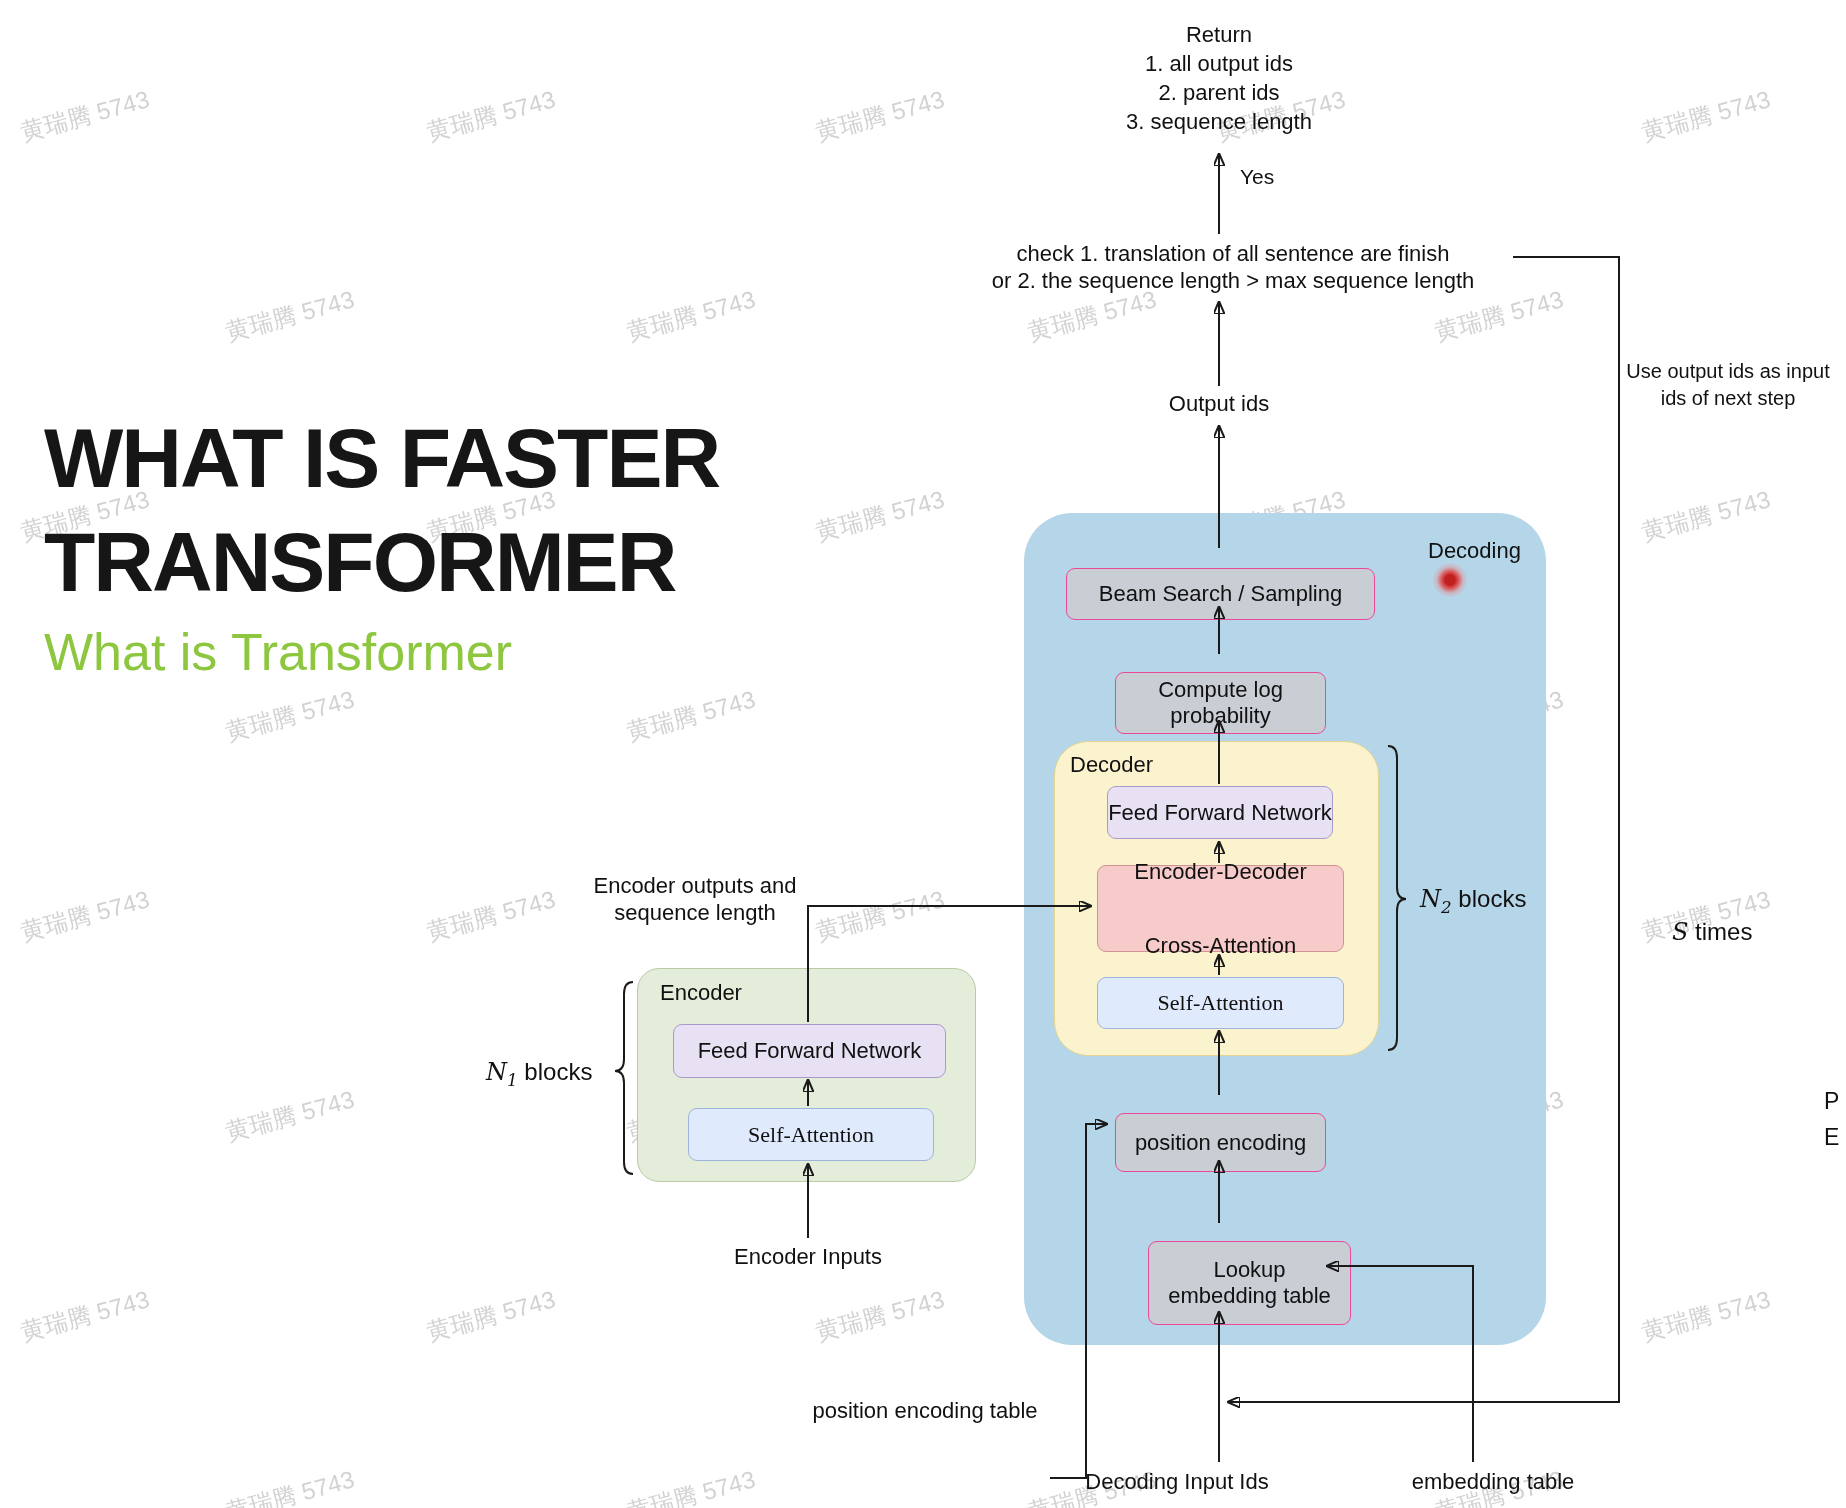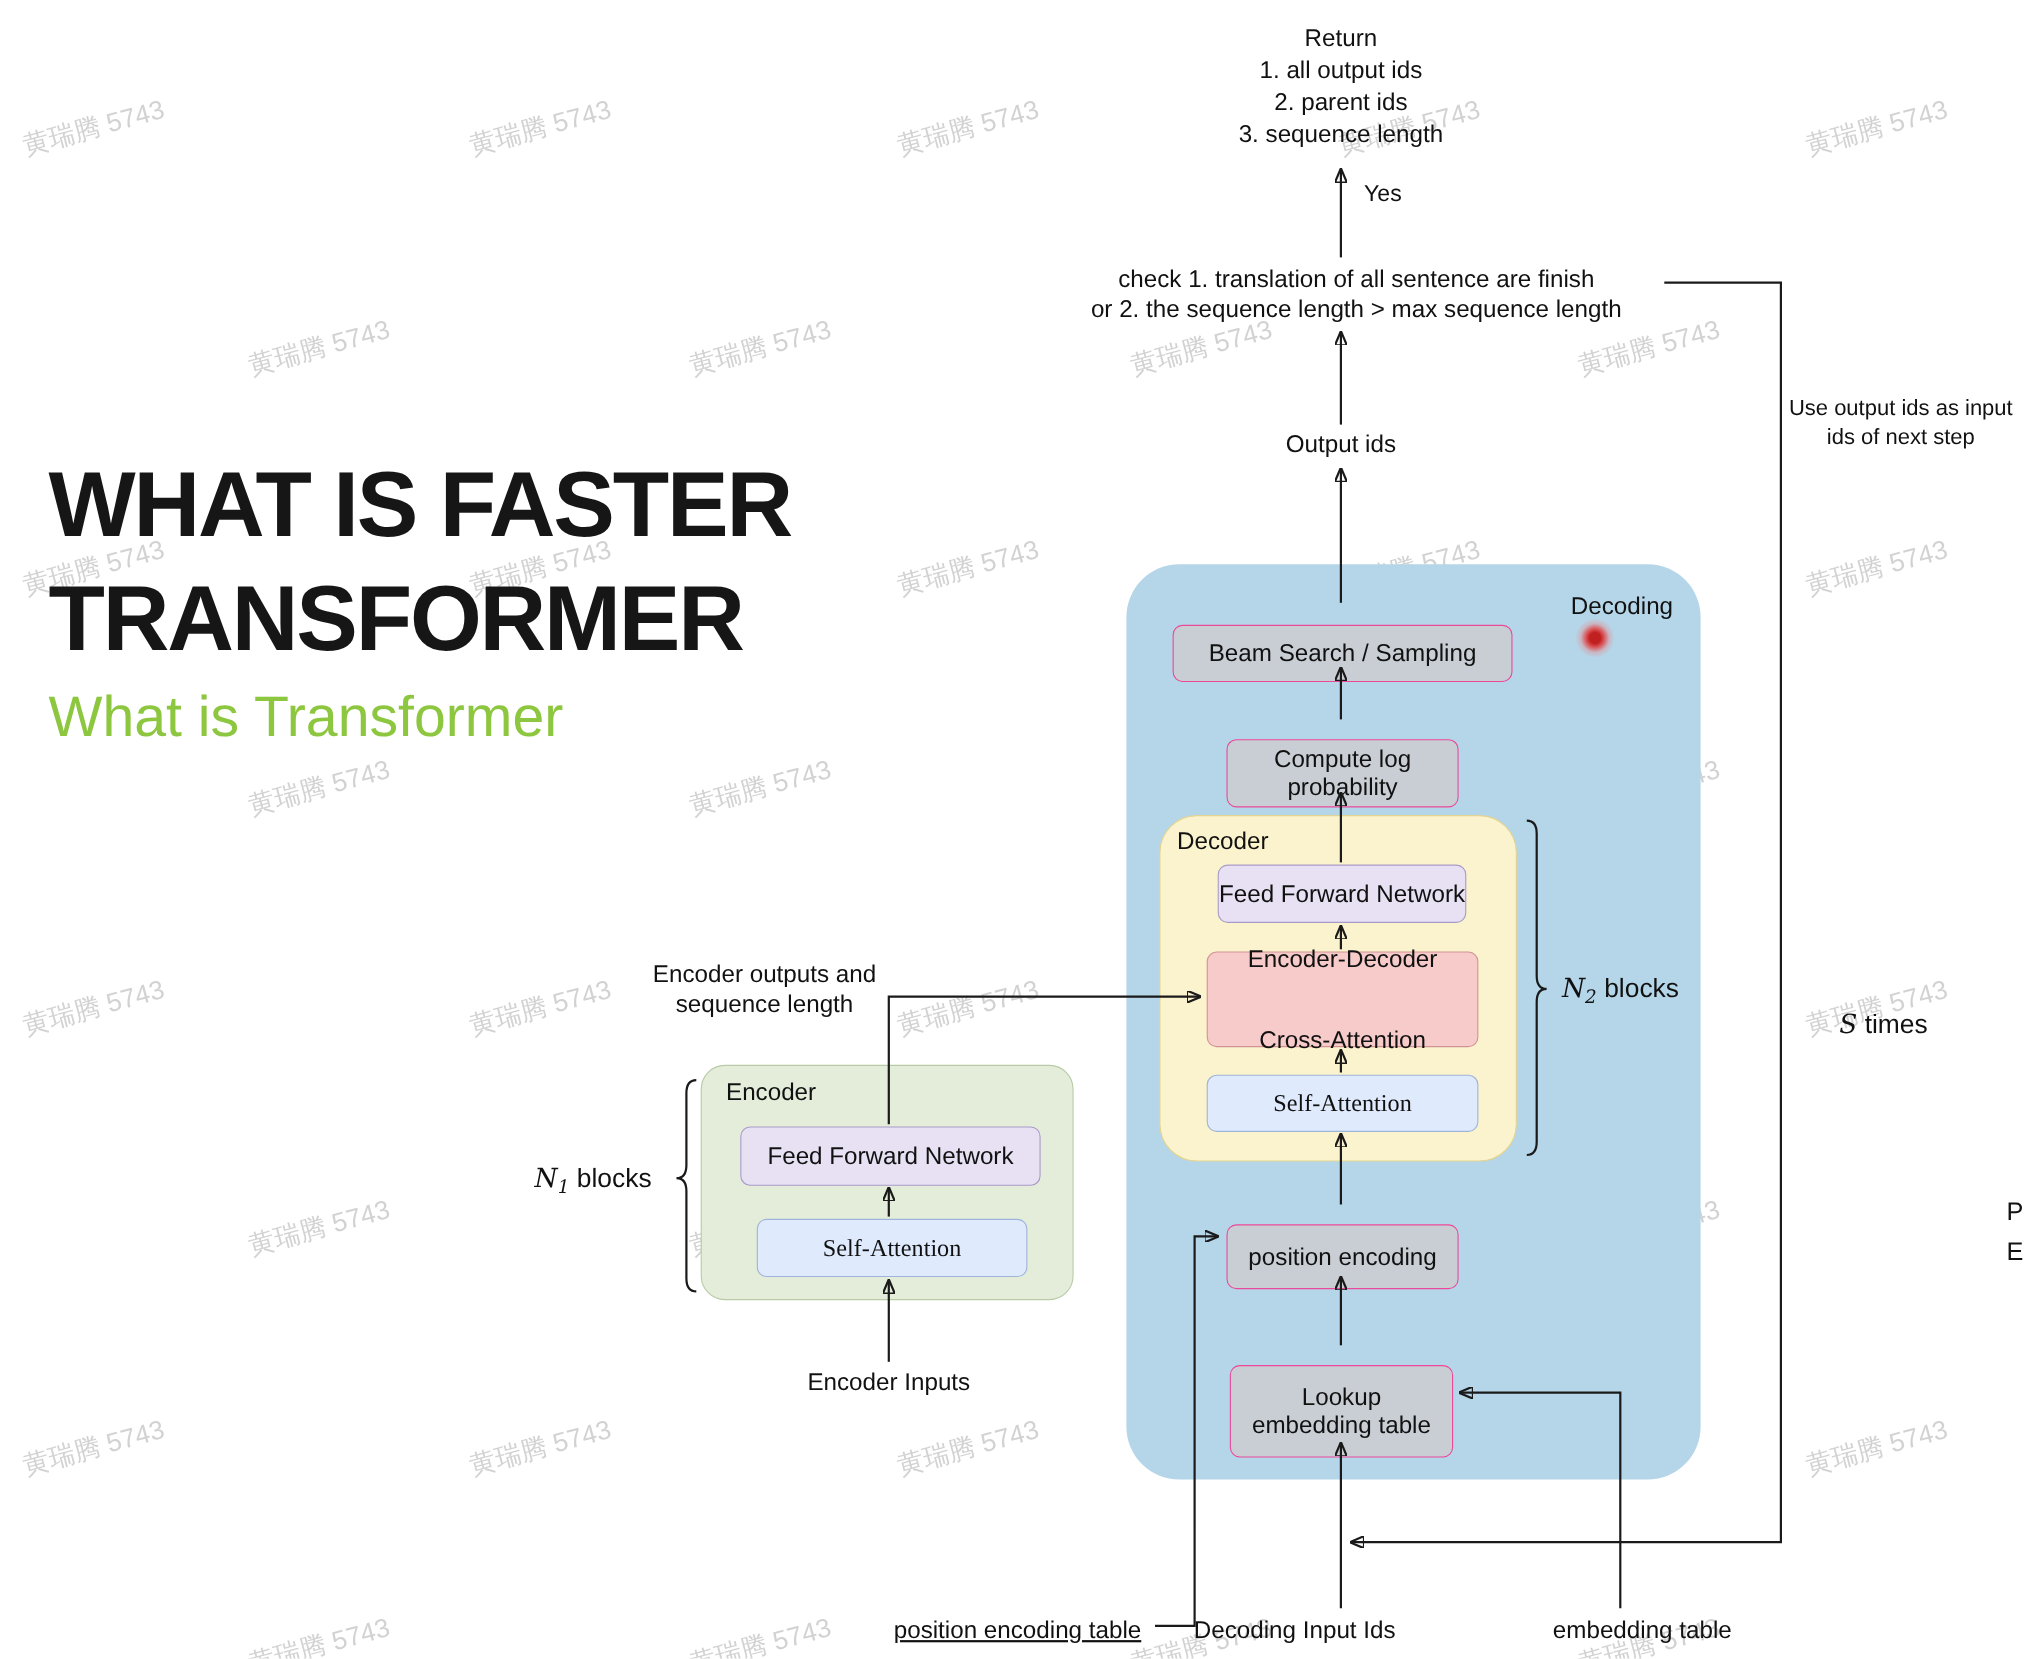--- a/index.html
+++ b/index.html
@@ -37,41 +37,41 @@
   .lavender{background:var(--ffn_fill,#e7e1f3);border:1px solid #a99bc9;}
   .pink{background:var(--cross_fill,#f6cbca);border:1px solid #cf9393;gap:48px;}
   .lblue{background:var(--attn_fill,#dfeafc);border:1px solid #9fb4da;font-family:Liberation Serif, serif;}
 
   #beam{left:1066px;top:552px;width:307px;height:50px;}
   #logprob{left:1115px;top:656px;width:209px;height:60px;}
   #ffn-dec{left:1107px;top:786px;width:224px;height:51px;}
   #cross{left:1097px;top:865px;width:245px;height:85px;}
   #self-dec{left:1097px;top:977px;width:245px;height:50px;}
   #posenc{left:1115px;top:1097px;width:209px;height:57px;}
-  #lookup{left:1118px;top:1225px;width:201px;height:82px;}
+  #lookup{left:1148px;top:1225px;width:201px;height:82px;}
   #ffn-enc{left:673px;top:1024px;width:271px;height:52px;}
   #self-enc{left:688px;top:1108px;width:244px;height:51px;}
 
   
   #arrows{position:absolute;left:0;top:0;z-index:5;pointer-events:none;}
   #arrows path, #arrows line{stroke:#1a1a1a;stroke-width:2;fill:none;}
 
   
   .free{position:absolute;z-index:6;font-size:22px;line-height:27px;color:#111;}
   #return-block{left:1019px;top:20px;width:400px;text-align:center;line-height:29px;}
   #yes{left:1240px;top:163px;font-size:21px;}
   #check{left:953px;top:240px;width:560px;text-align:center;}
   #output-ids{left:1119px;top:390px;width:200px;text-align:center;}
   #use-output{left:1606px;top:358px;width:244px;text-align:center;font-size:20px;}
   #s-times{left:1672px;top:918px;font-size:24px;}
   #n2{left:1420px;top:885px;font-size:24px;}
   #n1{left:486px;top:1058px;font-size:24px;}
   #enc-out{left:560px;top:872px;width:270px;text-align:center;}
   #enc-in{left:708px;top:1243px;width:200px;text-align:center;}
-  #lbl-postable{left:790px;top:1468px;width:270px;text-align:center;text-decoration:underline;}
+  #lbl-postable{left:790px;top:1397px;width:270px;text-align:center;}
   #lbl-decinput{left:1067px;top:1468px;width:220px;text-align:center;}
   #lbl-embtable{left:1393px;top:1468px;width:200px;text-align:center;}
   #frag1{left:1824px;top:1088px;font-size:23px;}
   #frag2{left:1824px;top:1124px;font-size:23px;}
 
   .mathvar{font-family:"DejaVu Serif","Liberation Serif",serif;font-style:italic;}
   sub{font-size:0.7em;}
 </style>
 </head>
 <body>

